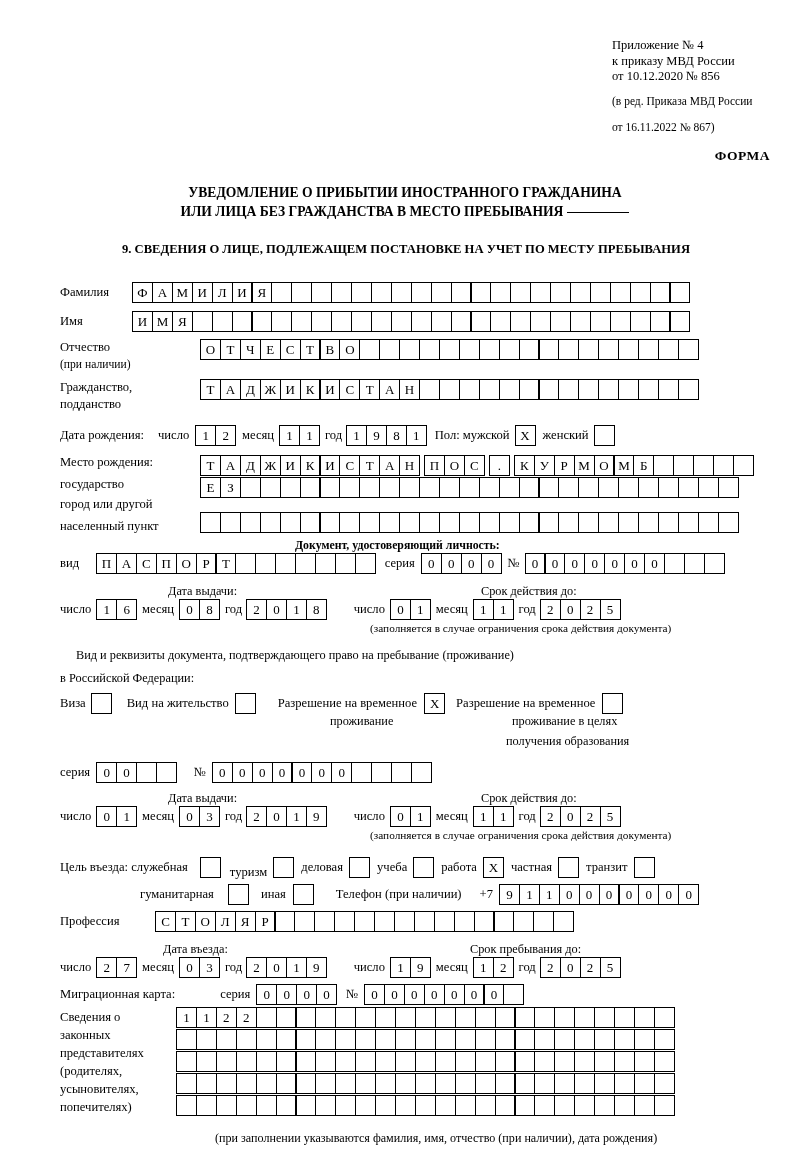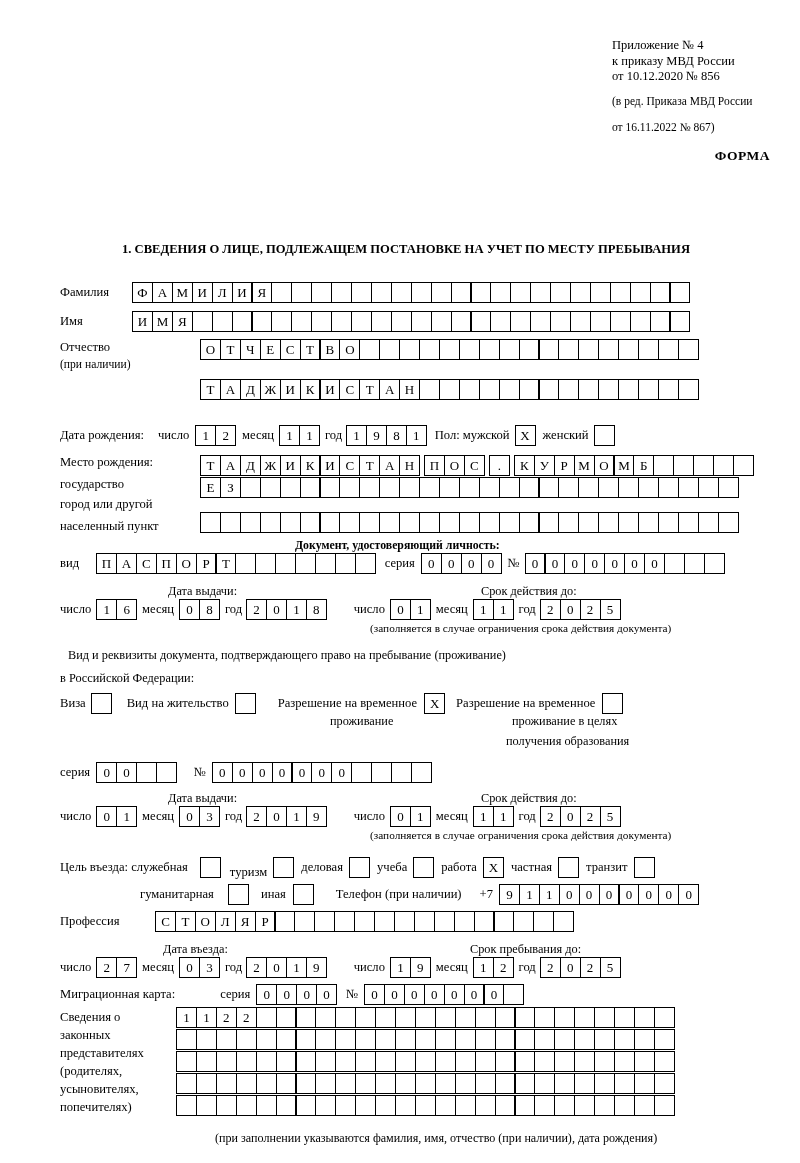--- a/index.html
+++ b/index.html
@@ -132,22 +132,28 @@
   <div class="header-note">
     <div>Приложение № 4</div>
     <div>к приказу МВД России</div>
     <div>от 10.12.2020 № 856</div>
     <div class="sub">(в ред. Приказа МВД России</div>
     <div class="sub" style="margin-top:12px">от 16.11.2022 № 867)</div>
   </div>
 
   <div class="form-word">ФОРМА</div>
 
-
-  <div class="section-title">1. СВЕДЕНИЯ О ЛИЦЕ, ПОДЛЕЖАЩЕМ ПОСТАНОВКЕ НА УЧЕТ ПО МЕСТУ ПРЕБЫВАНИЯ</div>
+  <div class="doc-title">
+    <div>УВЕДОМЛЕНИЕ О ПРИБЫТИИ ИНОСТРАННОГО ГРАЖДАНИНА</div>
+    <div>
+      <span>ИЛИ ЛИЦА БЕЗ ГРАЖДАНСТВА В МЕСТО ПРЕБЫВАНИЯ</span><span class="tail-line"></span>
+    </div>
+  </div>
+
+  <div class="section-title">9. СВЕДЕНИЯ О ЛИЦЕ, ПОДЛЕЖАЩЕМ ПОСТАНОВКЕ НА УЧЕТ ПО МЕСТУ ПРЕБЫВАНИЯ</div>
 
   <div class="row" style="top:282px; left:60px;">
     <span class="lbl" style="width:72px;">Фамилия</span>
     <span class="boxes" id="surname-boxes">
         <span class="bx">Ф</span>
         <span class="bx">А</span>
         <span class="bx">М</span>
         <span class="bx">И</span>
         <span class="bx">Л</span>
         <span class="bx">И</span>
@@ -237,20 +243,24 @@
         <span class="bx"></span>
         <span class="bx"></span>
         <span class="bx"></span>
         <span class="bx"></span>
         <span class="bx"></span>
         <span class="bx"></span>
         <span class="bx"></span>
       </span>
   </div>
 
+  <div class="two-line" style="top:379px; left:60px; width:140px;">
+    <div>Гражданство,</div>
+    <div>подданство</div>
+  </div>
   <div class="row" style="top:379px; left:200px;">
     <span class="boxes" id="citizenship-boxes">
         <span class="bx">Т</span>
         <span class="bx">А</span>
         <span class="bx">Д</span>
         <span class="bx">Ж</span>
         <span class="bx">И</span>
         <span class="bx">К</span>
         <span class="bx">И</span>
         <span class="bx">С</span>
@@ -482,21 +492,21 @@
     <span class="boxes" id="valid-year-boxes" style="margin-left:4px;">
         <span class="bx">2</span>
         <span class="bx">0</span>
         <span class="bx">2</span>
         <span class="bx">5</span>
       </span>
   </div>
 
   <div class="note-center" style="top:622px; left:370px;">(заполняется в случае ограничения срока действия документа)</div>
 
-  <div class="note-center" style="top:648px; left:68px; font-size:12.3px;">Вид и реквизиты документа, подтверждающего право на пребывание (проживание)</div>
+  <div class="note-center" style="top:648px; left:76px; font-size:12.3px;">Вид и реквизиты документа, подтверждающего право на пребывание (проживание)</div>
   <div class="note-center" style="top:671px; left:60px; font-size:12.3px;">в Российской Федерации:</div>
 
   <div class="row" style="top:693px; left:60px;">
     <span class="lbl">Виза</span>
     <span class="cbx" style="margin-left:5px;"></span>
     <span class="lbl" style="margin-left:15px;">Вид на жительство</span>
     <span class="cbx" style="margin-left:6px;"></span>
     <span class="lbl" style="margin-left:22px;">Разрешение на временное</span>
     <span class="cbx" style="margin-left:7px;">Х</span>
     <span class="lbl" style="margin-left:11px;">Разрешение на временное</span>

